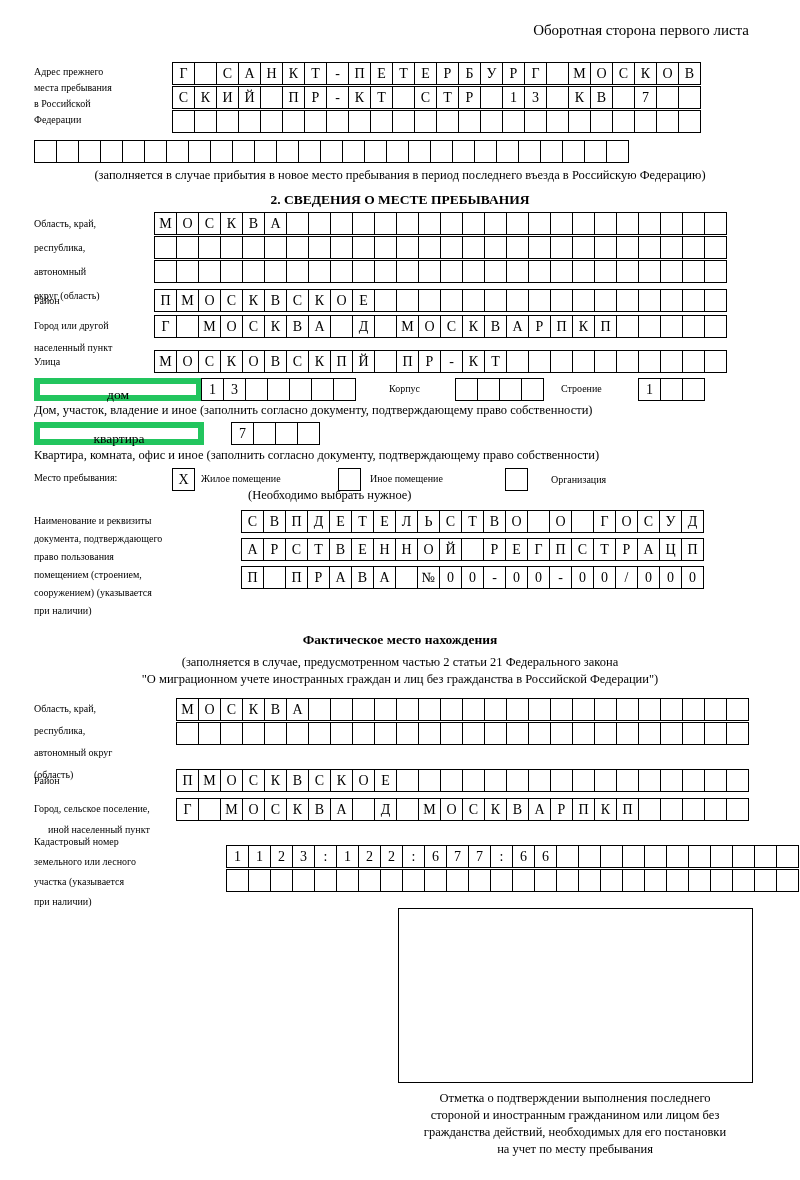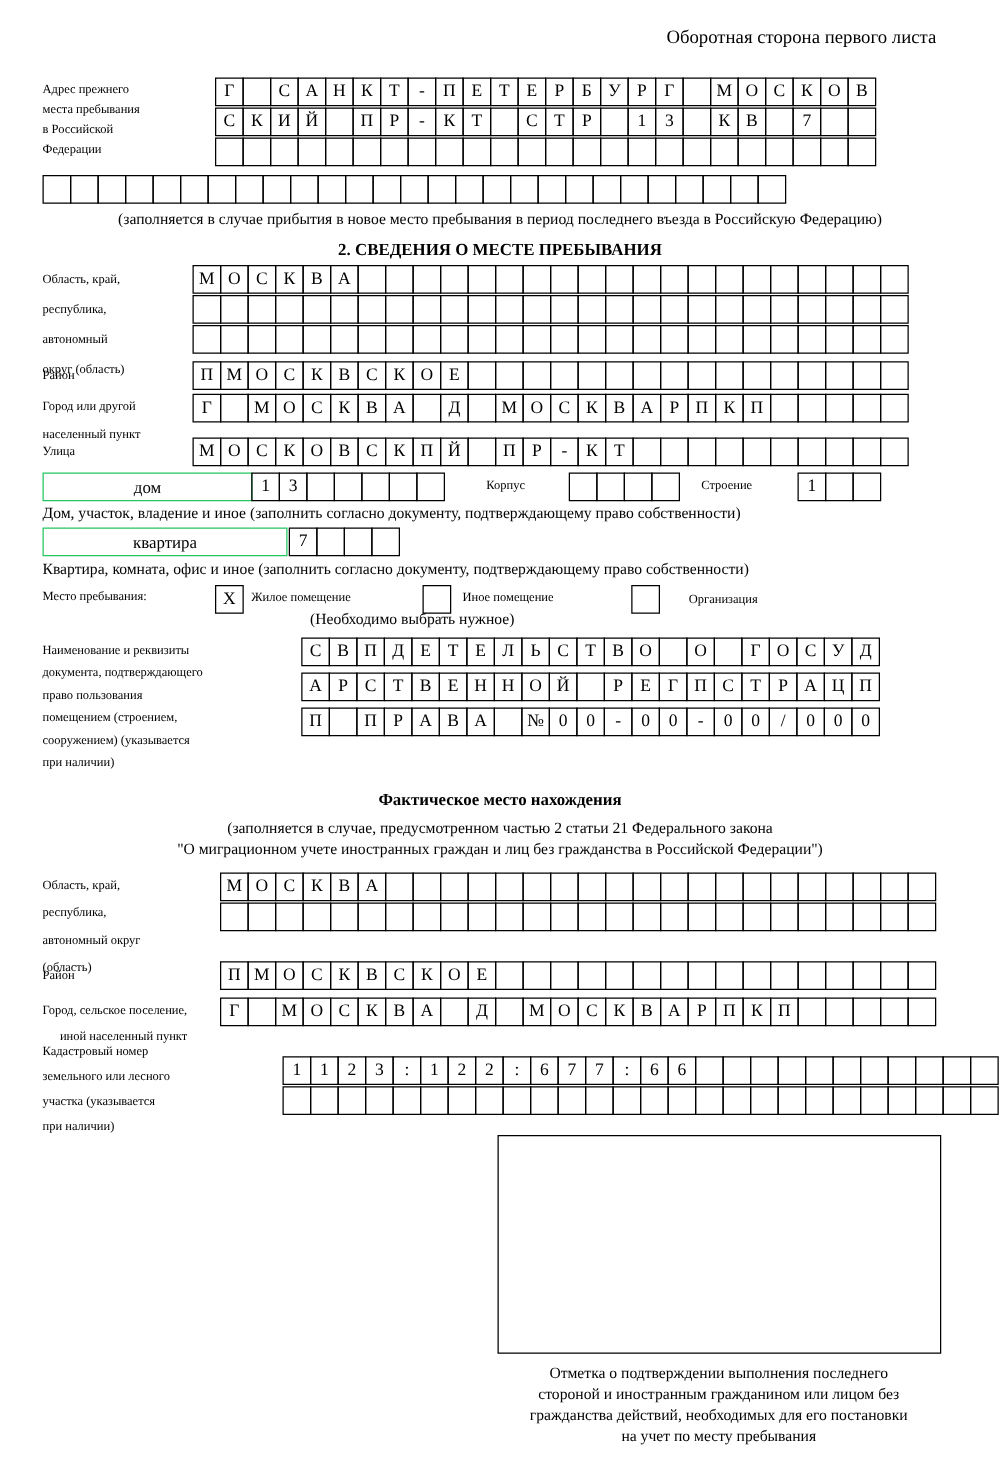--- a/index.html
+++ b/index.html
@@ -27,21 +27,21 @@
     line-height:21px;
     text-align:center;
     font-family:"Liberation Serif", serif;
   }
   .lbl{font-size:10px;line-height:16px;}
   .center{text-align:center;}
   .row{position:absolute;}
   .boxline{position:absolute;display:flex;}
 
   .longbox{
-    border:1px solid #22c55e;box-sizing:border-box;height:23px;
+    border:6px solid #22c55e;box-sizing:border-box;height:23px;
     font-size:13.5px;line-height:21px;text-align:center;
   }
   .note{font-size:12.5px;}
   .sectitle{font-weight:bold;font-size:13.5px;}
   .bigbox{border:1px solid #000;box-sizing:border-box;}
 </style>
 </head>
 <body>
 
 <div class="page">
@@ -370,21 +370,21 @@
     </div>
   <div class="row lbl" style="left:561px;top:381px;">Строение</div>
   <div class="boxline" id="s2stro" style="left:638px;top:378px;">
       <div class="cell">1</div>
       <div class="cell"></div>
       <div class="cell"></div>
     </div>
 
   <div class="row note" style="left:34px;top:403px;">Дом, участок, владение и иное (заполнить согласно документу, подтверждающему право собственности)</div>
 
-  <div class="longbox" style="position:absolute;left:34px;top:422px;width:196px;">квартира</div>
+  <div class="longbox" style="position:absolute;left:34px;top:422px;width:170px;">квартира</div>
   <div class="boxline" id="s2flat" style="left:231px;top:422px;">
       <div class="cell">7</div>
       <div class="cell"></div>
       <div class="cell"></div>
       <div class="cell"></div>
     </div>
   <div class="row note" style="left:34px;top:448px;">Квартира, комната, офис и иное (заполнить согласно документу, подтверждающему право собственности)</div>
 
   <div class="row lbl" style="left:34px;top:470px;">Место пребывания:</div>
   <div class="cell" style="position:absolute;left:172px;top:468px;">X</div>

